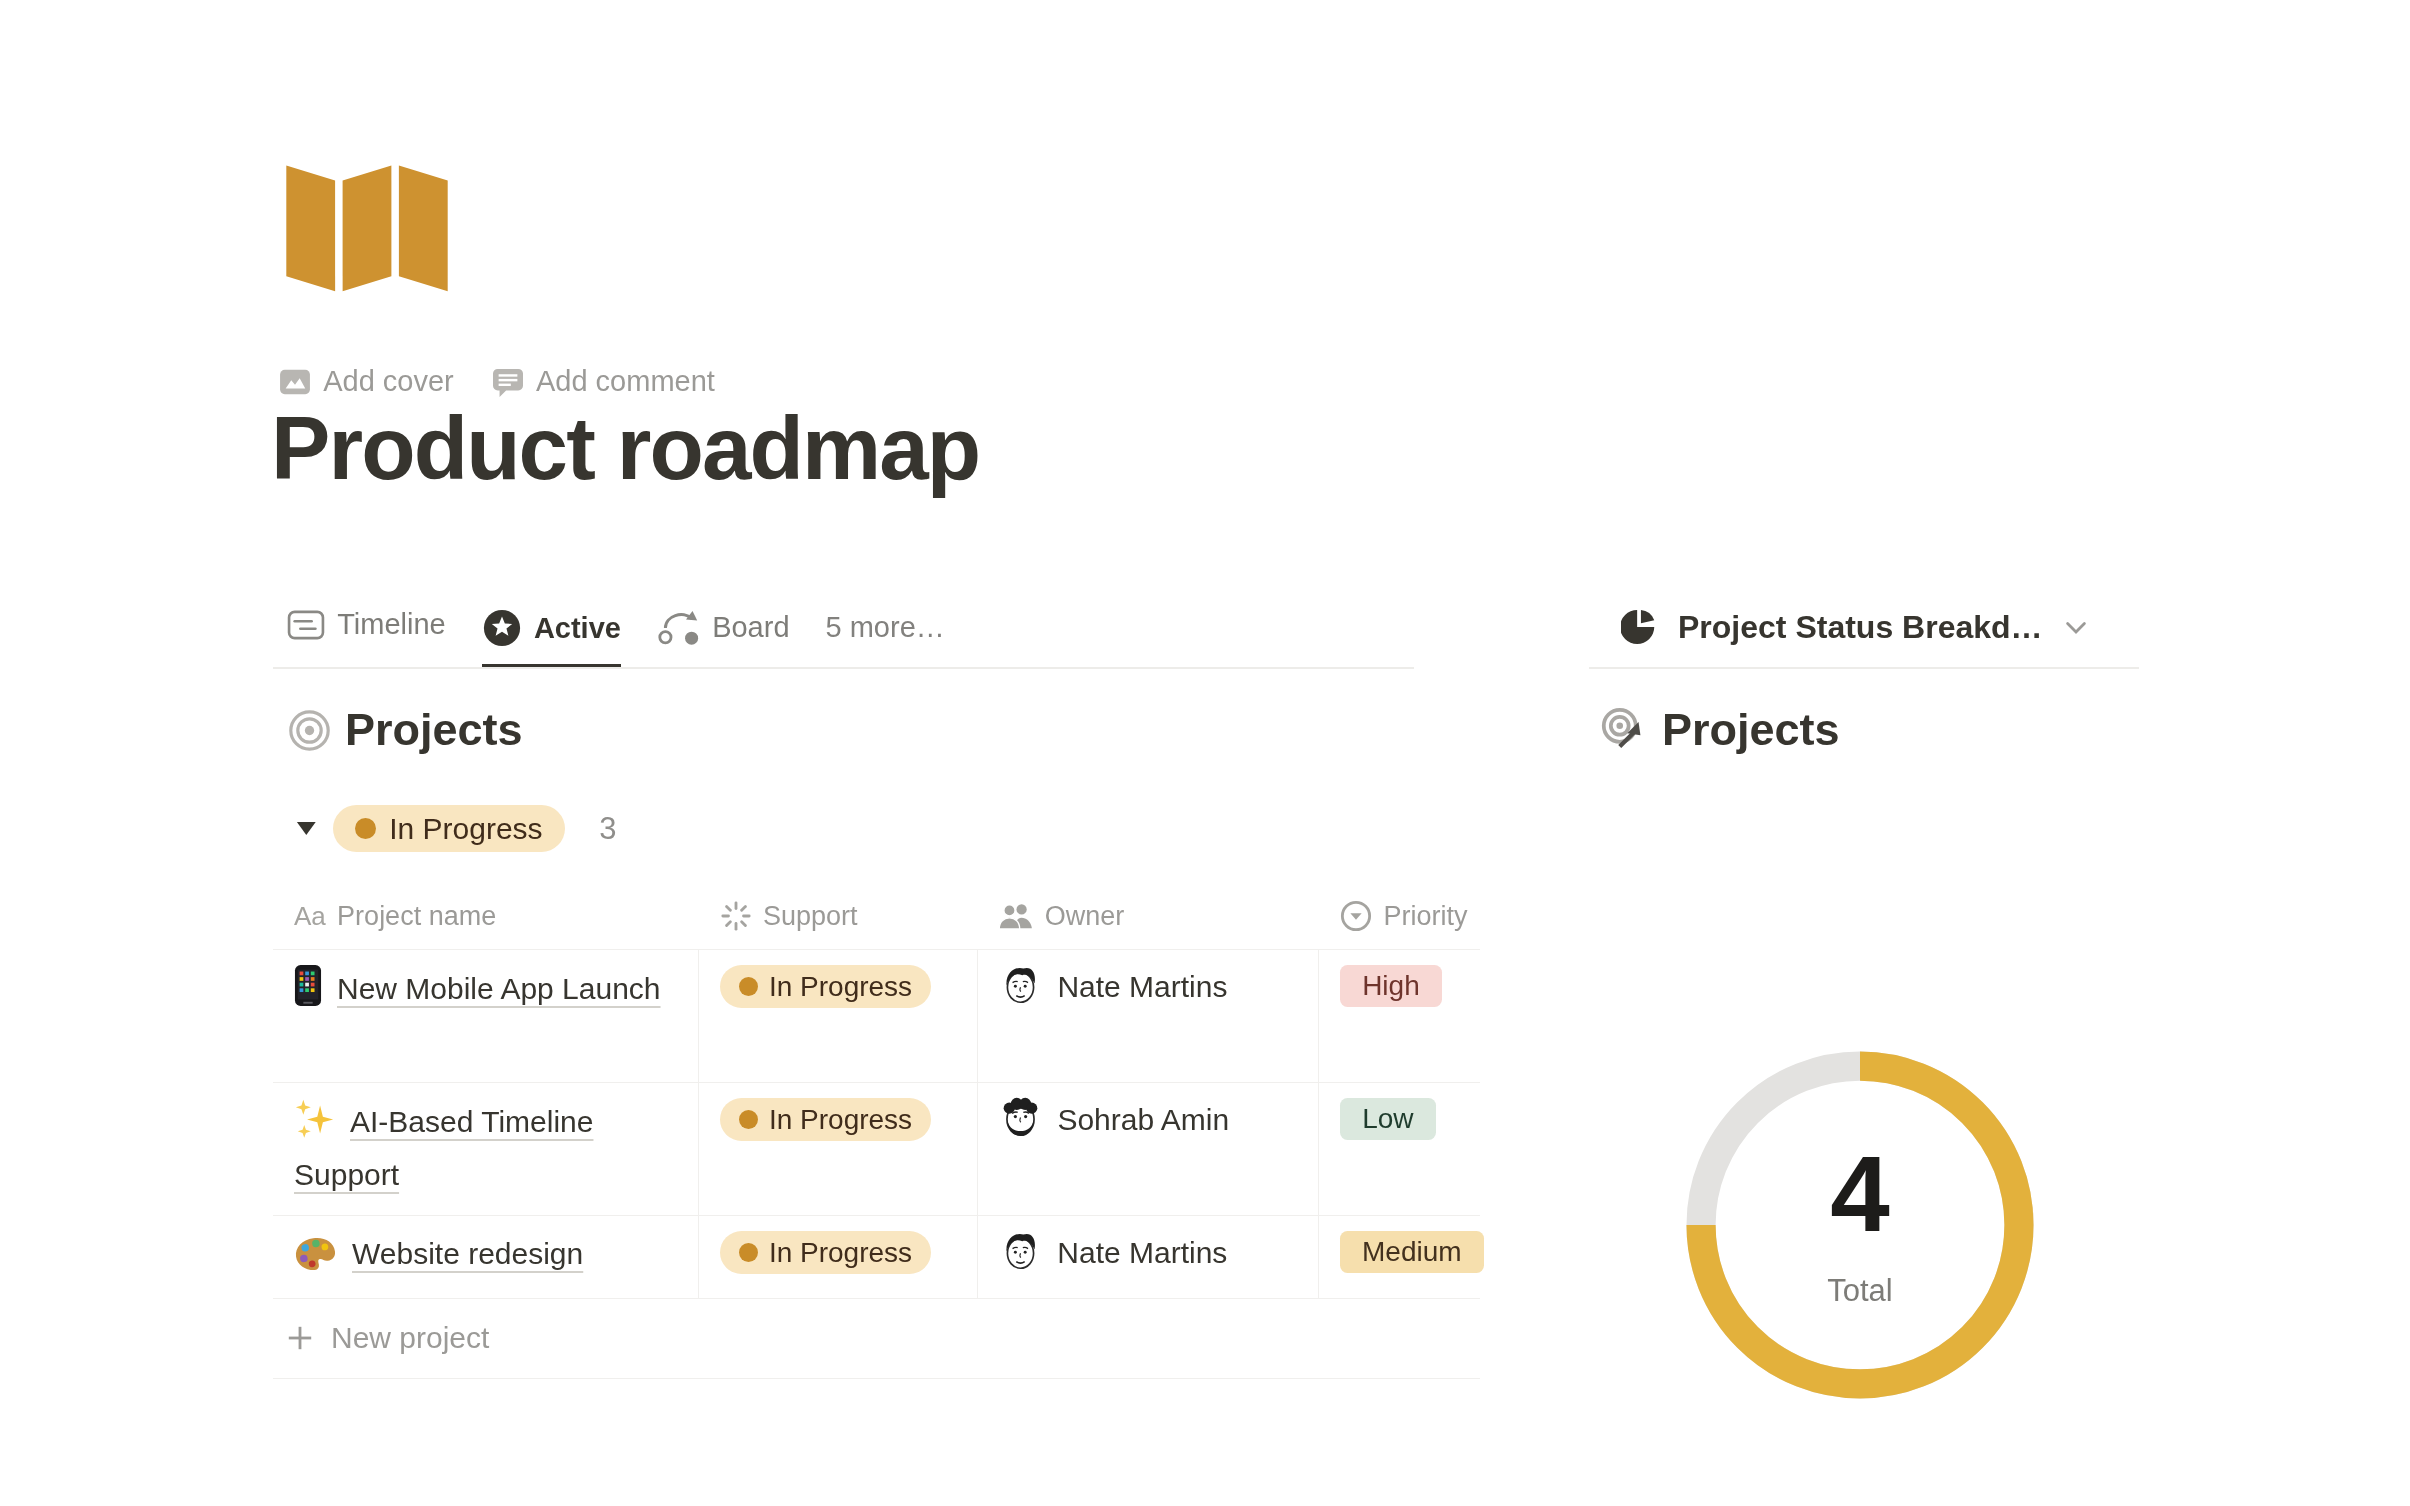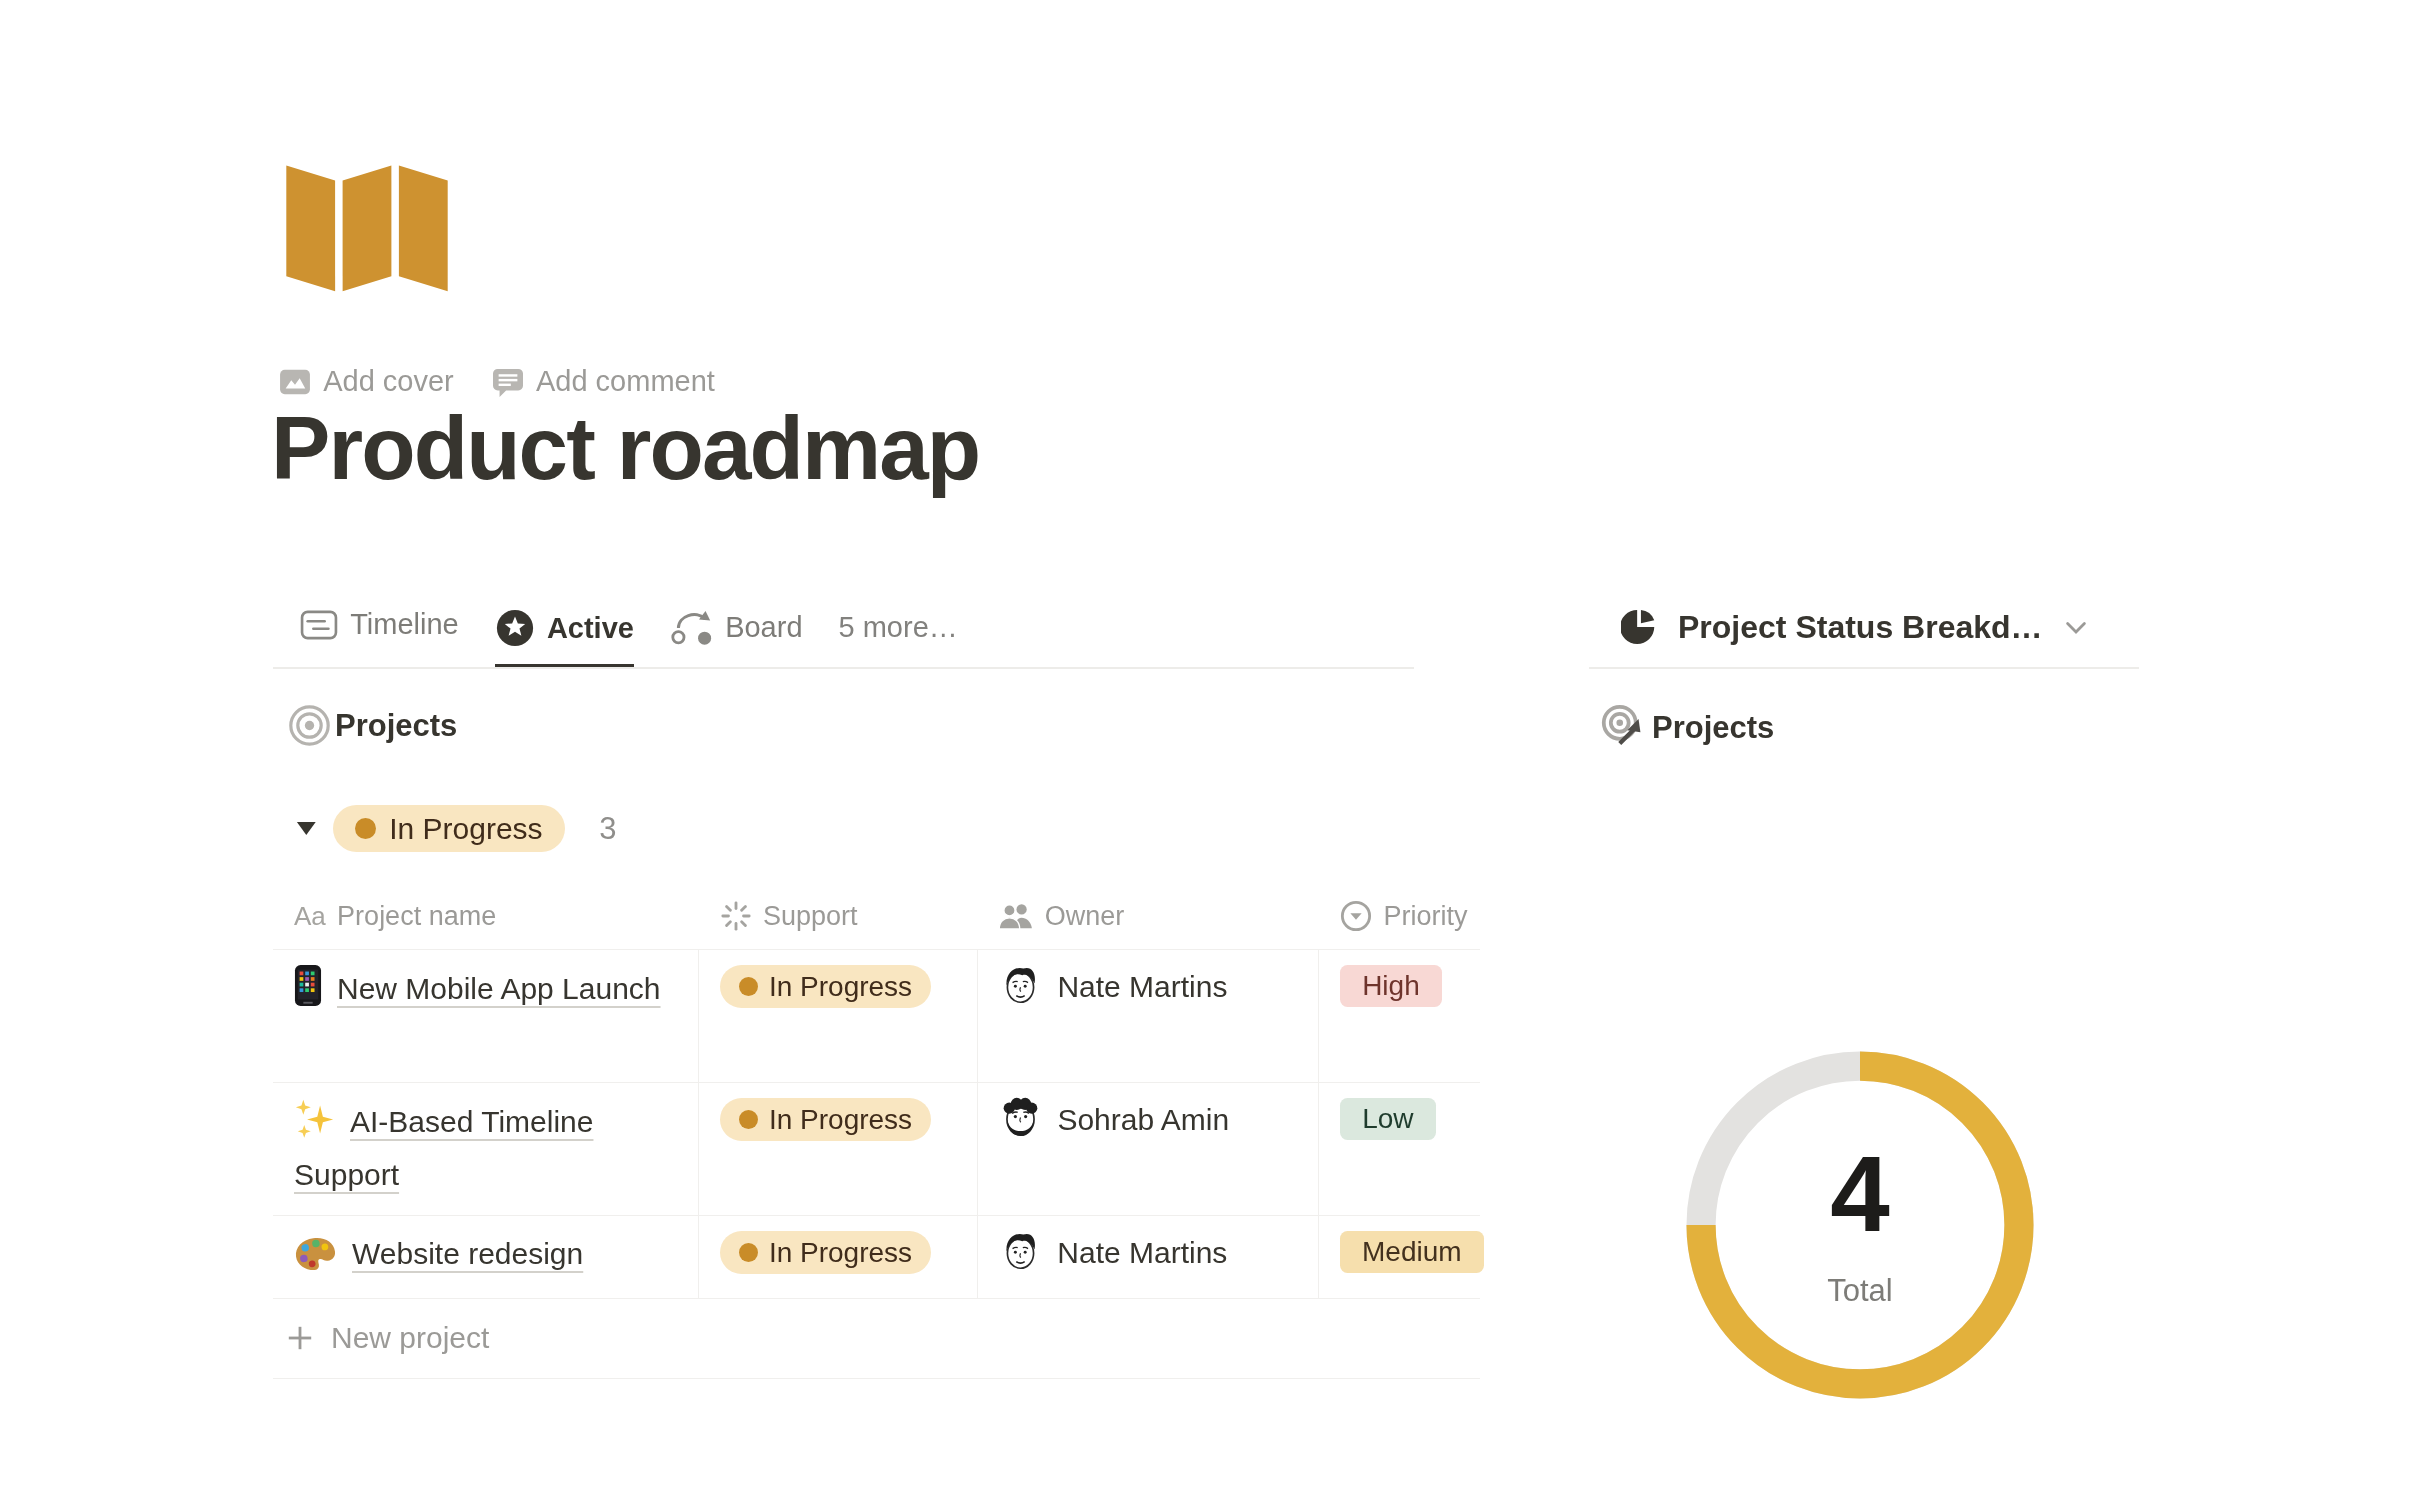--- a/index.html
+++ b/index.html
@@ -13,32 +13,32 @@
   
   #actions-row { left:279px; top:365px; display:flex; align-items:center; gap:38px;
     color:#9B9A97; font-size:29px; }
   .action-btn { display:flex; align-items:center; gap:12.2px; cursor:default; }
 
   
   #page-title { left:271px; top:395px; font-size:89px; font-weight:700;
     letter-spacing:-1.9px; color:#37352F; line-height:1.2; }
 
   
-  #tabs-row { left:300px; top:608px; display:flex; align-items:flex-start; gap:36px;
+  #tabs-row { left:287px; top:608px; display:flex; align-items:flex-start; gap:36px;
     font-size:29px; }
   .tab { display:flex; align-items:center; gap:12.2px; color:#7D7C78;
     padding-bottom:16px; border-bottom:4.7px solid transparent; }
   .tab.active { color:#37352F; font-weight:700; border-bottom-color:#37352F; }
   .tab-more { color:#82817E; padding-top:2.8px; }
   .h-divider { height:1.9px; background:#EDECE9; }
   #tabs-divider { left:273px; top:667px; width:1141px; }
   #right-divider { left:1589px; top:667px; width:550px; }
 
   
-  .section-heading { display:flex; align-items:center; gap:4px; font-size:31px;
+  .section-heading { display:flex; align-items:center; gap:14px; font-size:45px;
     font-weight:700; color:#37352F; }
   #left-section-heading { left:288px; top:704px; }
   #right-section-heading { left:1599px; top:704px; }
 
   
   #group-row { left:295px; top:805px; display:flex; align-items:center; }
   #group-pill { margin-left:15px; height:47px; border-radius:23.5px;
     background:var(--status-pill-bg,#F9E6C1); display:flex; align-items:center;
     gap:13px; padding:0 22.6px; font-size:30px; color:var(--status-text,#402C1B); }
   .status-dot { width:21px; height:21px; border-radius:50%;

